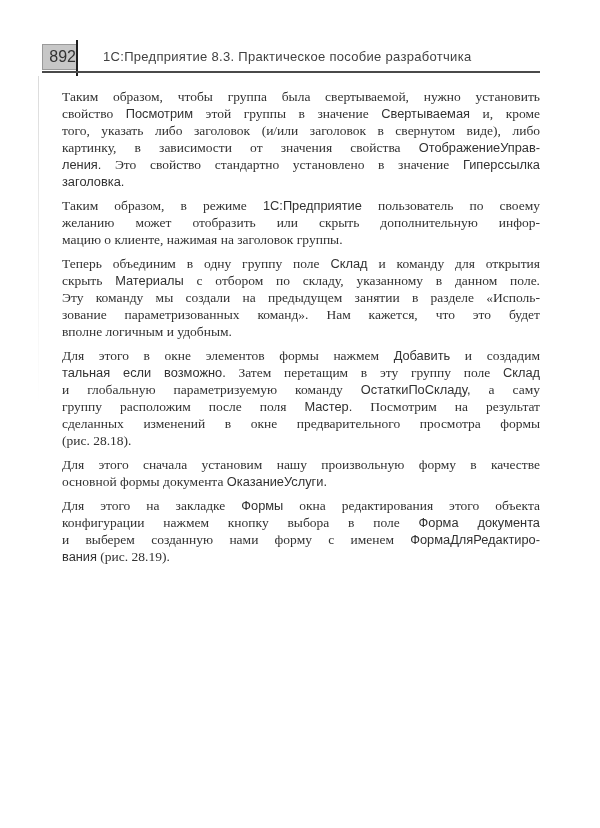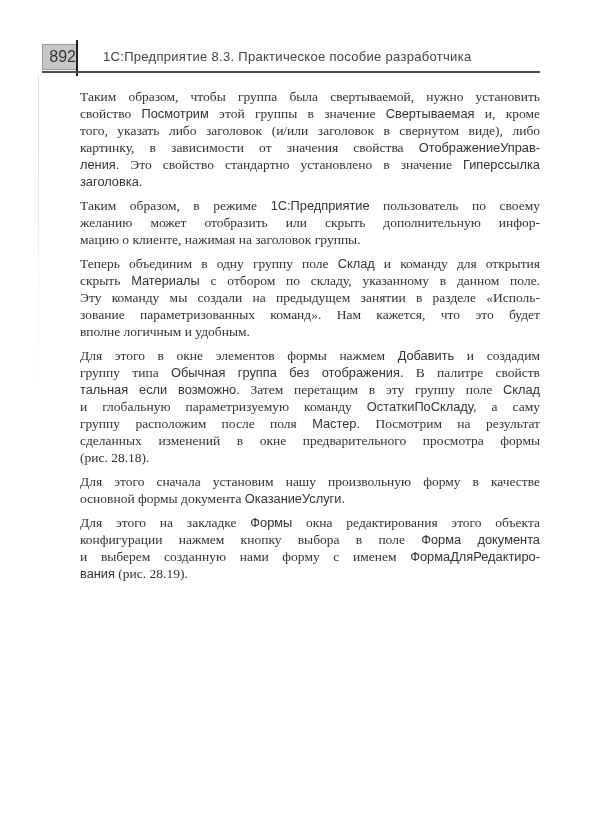--- a/index.html
+++ b/index.html
@@ -70,21 +70,21 @@
   }
   
   .body-text {
     position: absolute;
     left: 62px;
     top: 88px;
     width: 478px;
     color: #323232;
   }
   .para {
-    margin: 0 0 7px 18px;
+    margin: 0 0 7px 0;
   }
   .line {
     font-size: 13.5px;
     line-height: 17px;
     text-align: justify;
     text-align-last: justify;
     white-space: normal;
   }
   .line.last {
     text-align-last: left;
@@ -126,21 +126,20 @@
       </div>
       <div class="para">
         <div class="line"><span class="serif">Теперь объединим в одну группу поле </span><span class="sans">Склад</span><span class="serif"> и команду для открытия</span></div>
         <div class="line"><span class="serif">скрыть </span><span class="sans">Материалы</span><span class="serif"> с отбором по складу, указанному в данном поле.</span></div>
         <div class="line"><span class="serif">Эту команду мы создали на предыдущем занятии в разделе «Исполь-</span></div>
         <div class="line"><span class="serif">зование параметризованных команд». Нам кажется, что это будет</span></div>
         <div class="line last"><span class="serif">вполне логичным и удобным.</span></div>
       </div>
       <div class="para">
         <div class="line"><span class="serif">Для этого в окне элементов формы нажмем </span><span class="sans">Добавить</span><span class="serif"> и создадим</span></div>
-        <div class="line"><span class="serif">группу типа </span><span class="sans">Обычная группа без отображения.</span><span class="serif"> В палитре свойств</span></div>
         <div class="line"><span class="sans">тальная если возможно.</span><span class="serif"> Затем перетащим в эту группу поле </span><span class="sans">Склад</span></div>
         <div class="line"><span class="serif">и глобальную параметризуемую команду </span><span class="sans">ОстаткиПоСкладу,</span><span class="serif"> а саму</span></div>
         <div class="line"><span class="serif">группу расположим после поля </span><span class="sans">Мастер.</span><span class="serif"> Посмотрим на результат</span></div>
         <div class="line"><span class="serif">сделанных изменений в окне предварительного просмотра формы</span></div>
         <div class="line last"><span class="serif">(рис. 28.18).</span></div>
       </div>
       <div class="para">
         <div class="line"><span class="serif">Для этого сначала установим нашу произвольную форму в качестве</span></div>
         <div class="line last"><span class="serif">основной формы документа </span><span class="sans">ОказаниеУслуги.</span></div>
       </div>

